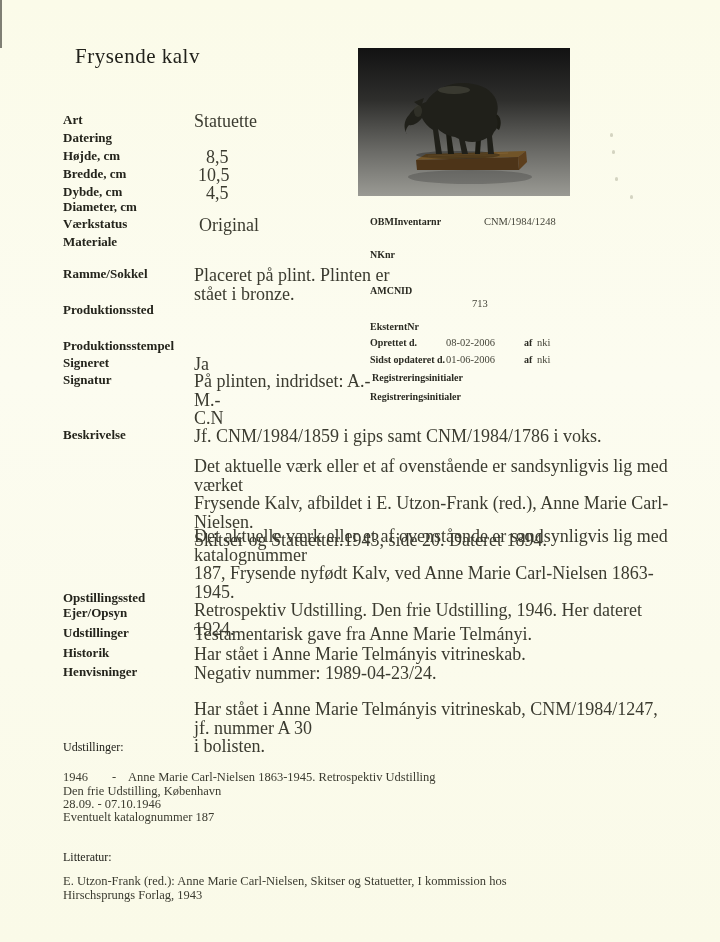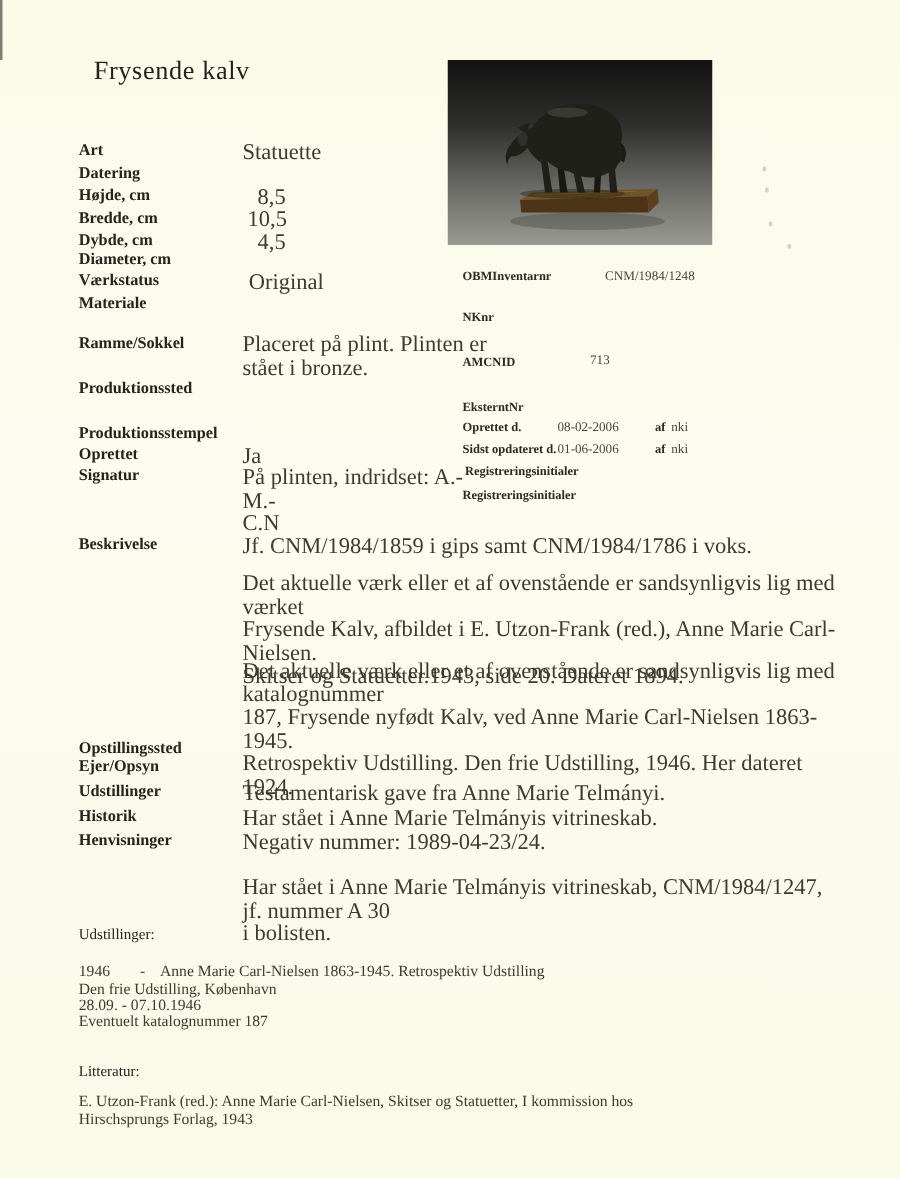--- a/index.html
+++ b/index.html
@@ -88,21 +88,21 @@
   <div class="L" style="top:234px;">Materiale</div>
 
   <div class="L" style="top:266px;">Ramme/Sokkel</div>
   <div class="V" style="top:266px;width:200px;">Placeret på plint. Plinten er
 stået i bronze.</div>
 
   <div class="L" style="top:302px;">Produktionssted</div>
 
   <div class="L" style="top:338px;">Produktionsstempel</div>
 
-  <div class="L" style="top:355px;">Oprettet</div>
+  <div class="L" style="top:355px;">Signeret</div>
   <div class="V" style="top:355px;">Ja</div>
 
   <div class="L" style="top:372px;">Signatur</div>
   <div class="V" style="top:372px;width:200px;">På plinten, indridset: A.-M.-
 C.N</div>
 
   <div class="L" style="top:427px;">Beskrivelse</div>
   <div class="V" style="top:427px;">Jf. CNM/1984/1859 i gips samt CNM/1984/1786 i voks.</div>
   <div class="V" style="top:457px;">Det aktuelle værk eller et af ovenstående er sandsynligvis lig med værket
 Frysende Kalv, afbildet i E. Utzon-Frank (red.), Anne Marie Carl-Nielsen.
@@ -125,21 +125,21 @@
 
   <div class="V" style="top:700px;">Har stået i Anne Marie Telmányis vitrineskab, CNM/1984/1247, jf. nummer A 30
 i bolisten.</div>
 
   <div class="AL" style="top:216px;">OBMInventarnr</div>
   <div class="AV" style="top:216px;left:484px;">CNM/1984/1248</div>
 
   <div class="AL" style="top:249px;">NKnr</div>
 
   <div class="AL" style="top:285px;">AMCNID</div>
-  <div class="AV" style="top:283px;left:472px;">713</div>
+  <div class="AV" style="top:298px;left:472px;">713</div>
 
   <div class="AL" style="top:321px;">EksterntNr</div>
 
   <div class="AL" style="top:337px;">Oprettet d.</div>
   <div class="AV" style="top:337px;left:446px;">08-02-2006</div>
   <div class="AL" style="top:337px;left:514px;">af</div>
   <div class="AV" style="top:337px;left:537px;">nki</div>
 
   <div class="AL" style="top:354px;">Sidst opdateret d.</div>
   <div class="AV" style="top:354px;left:446px;">01-06-2006</div>

